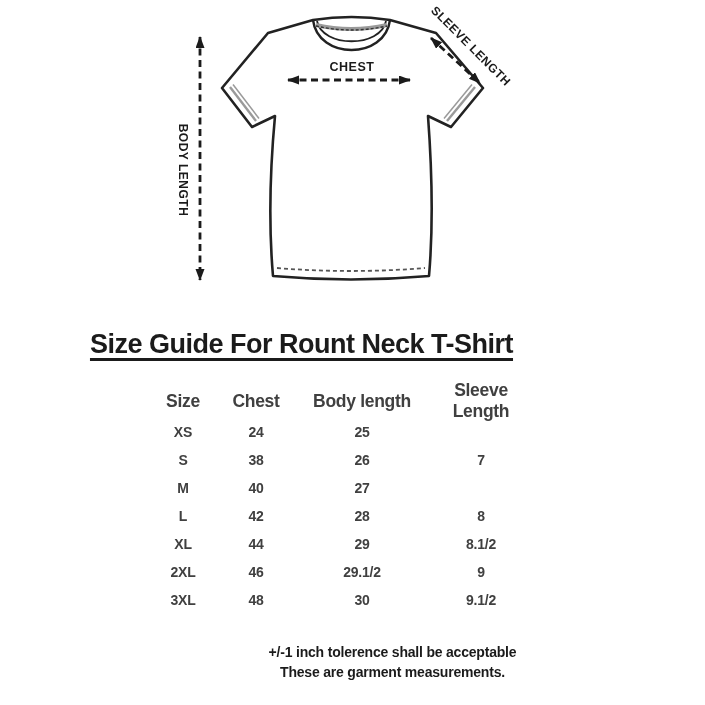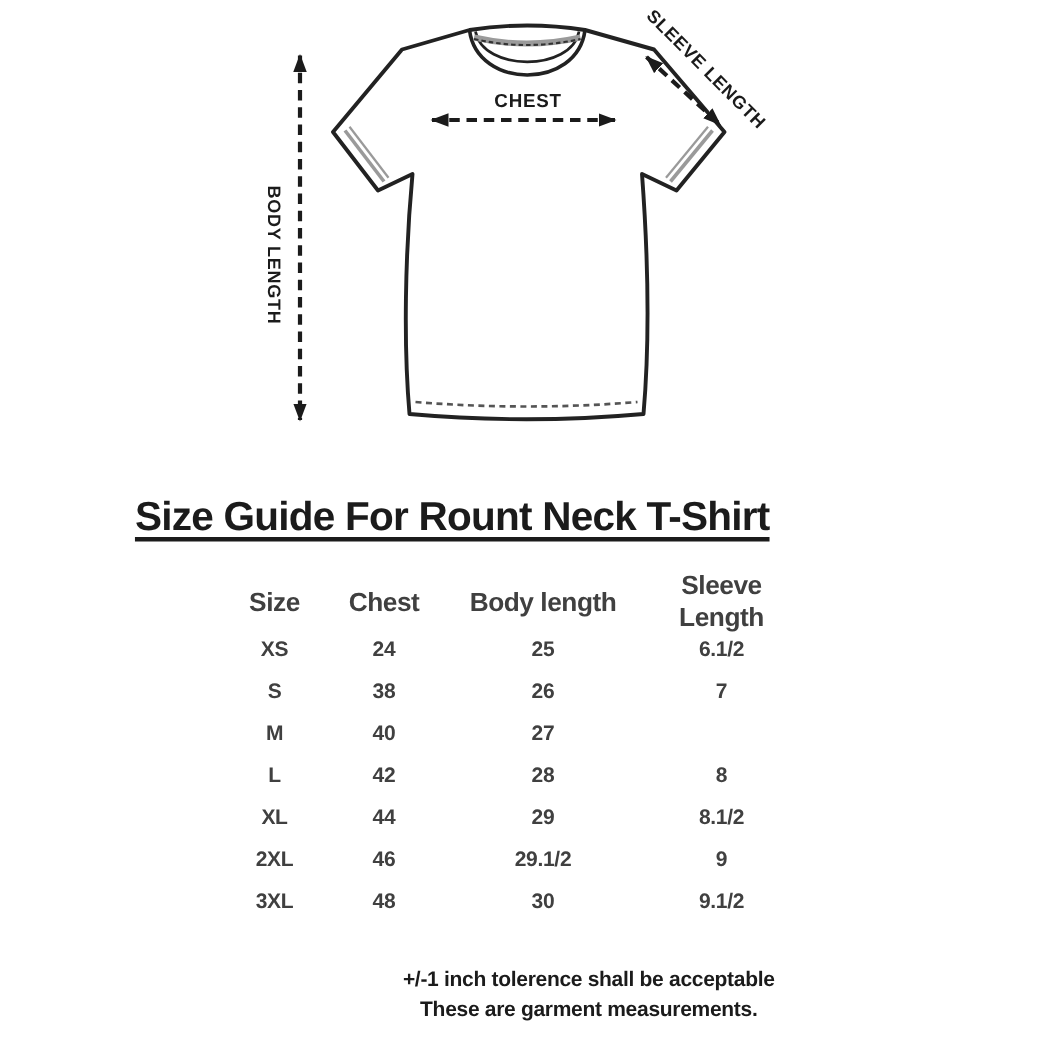--- a/index.html
+++ b/index.html
@@ -97,21 +97,20 @@
       <div class="tcell">Size</div>
       <div class="tcell">Chest</div>
       <div class="tcell">Body length</div>
       <div class="tcell">Sleeve Length</div>
     </div>
     <div class="tbody">
       <div class="trow">
         <div class="tcell">XS</div>
         <div class="tcell">24</div>
         <div class="tcell">25</div>
-        <div class="tcell">6.1/2</div>
       </div>
       <div class="trow">
         <div class="tcell">S</div>
         <div class="tcell">38</div>
         <div class="tcell">26</div>
         <div class="tcell">7</div>
       </div>
       <div class="trow">
         <div class="tcell">M</div>
         <div class="tcell">40</div>

